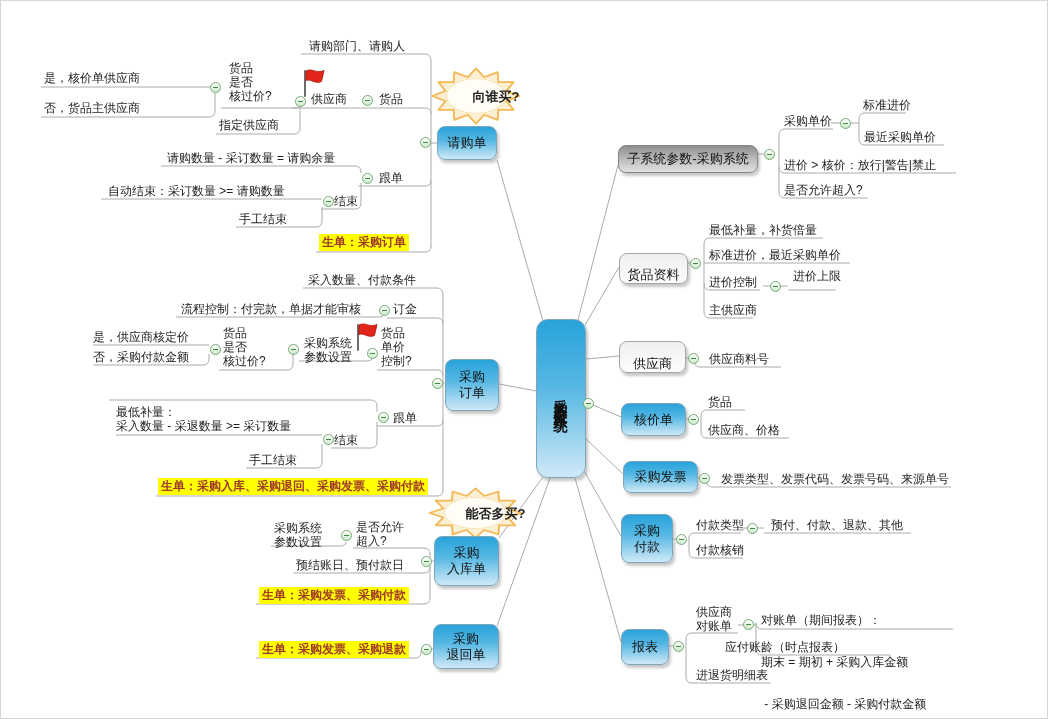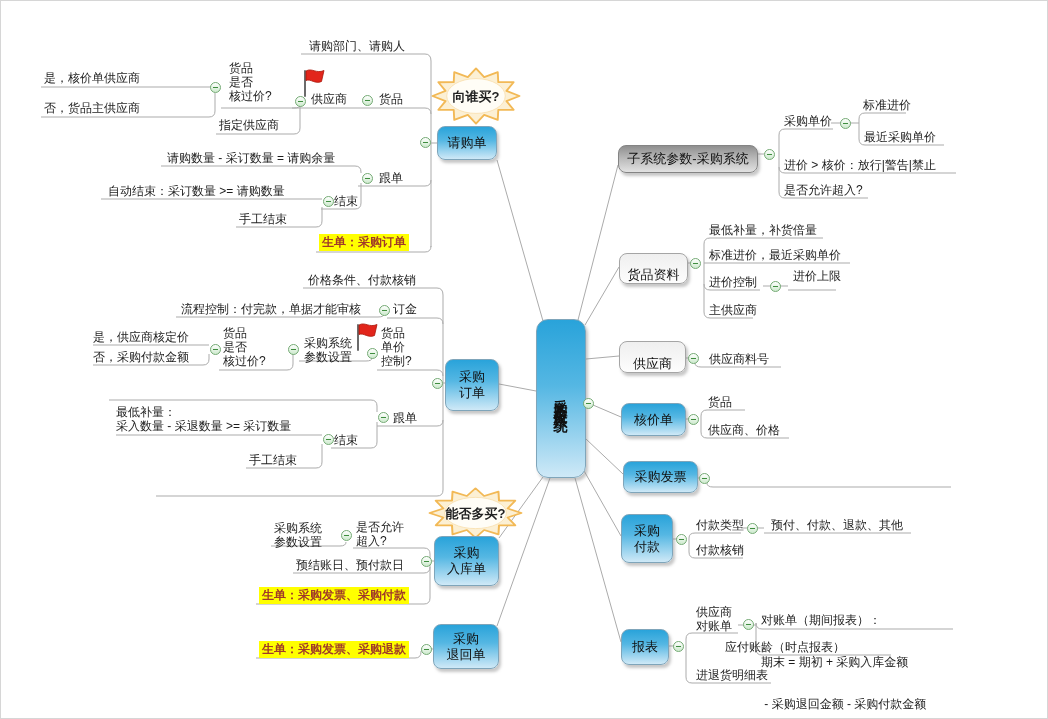--- a/index.html
+++ b/index.html
@@ -25,21 +25,21 @@
   .blue  { background:linear-gradient(180deg,#29a3da 0%,#55b7e3 42%,#cfe9f7 100%); border:1px solid #7fa5ba; }
   .gray  { background:linear-gradient(180deg,#8f8f8f 0%,#b7b7b7 45%,#e2e2e2 100%); border:1px solid #848484; }
   .white { background:linear-gradient(180deg,#efefef 0%,#fdfdfd 100%); border:1px solid #a5a5a5;justify-content:flex-end; }
   .center-node { writing-mode:vertical-lr; text-orientation:upright; font-size:14px; font-weight:bold;
                  letter-spacing:3px; border-radius:12px; }
 
   .minus { position:absolute; z-index:4; width:11px; height:11px; border-radius:50%;
            background:linear-gradient(180deg,#ffffff,#cdeacd); border:1px solid #74aa74; box-sizing:border-box; }
   .minus::after { content:""; position:absolute; left:2px; right:2px; top:4px; height:1px; background:#3f8d3f; }
 
-  .burst { position:absolute; z-index:1; }
+  .burst { position:absolute; z-index:1;padding-left:40px; }
   .burst svg { position:absolute; left:0; top:0; }
   .btxt { position:absolute; left:0; top:0; right:0; bottom:0; z-index:1;
           display:flex; flex-direction:column; align-items:center; justify-content:center;
           font-size:13px; font-weight:bold; line-height:15px; color:#222; text-align:center; }
 
   .flag { position:absolute; z-index:4; }
 </style>
 </head>
 <body>
 
@@ -211,21 +211,21 @@
   <span class="minus" style="left:322px;top:195px"></span>
   <div class="lbl" style="left:107px;top:183px">自动结束：采订数量 &gt;= 请购数量</div>
   <div class="lbl" style="left:238px;top:211px">手工结束</div>
   <div class="hl" style="left:318px;top:233px">生单：采购订单</div>
 
   <div class="node blue" style="left:444px;top:358px;width:54px;height:52px">
     <span>采购</span>
       <span>订单</span>
   </div>
   <span class="minus" style="left:431px;top:377px"></span>
-  <div class="lbl" style="left:307px;top:272px">价格条件、付款核销</div>
+  <div class="lbl" style="left:307px;top:272px">采入数量、付款条件</div>
   <div class="lbl" style="left:180px;top:301px">流程控制：付完款，单据才能审核</div>
   <div class="lbl" style="left:392px;top:301px">订金</div>
   <span class="minus" style="left:378px;top:304px"></span>
   <div class="lbl" style="left:92px;top:329px">是，供应商核定价</div>
   <div class="lbl" style="left:92px;top:349px">否，采购付款金额</div>
   <span class="minus" style="left:209px;top:343px"></span>
   <div class="lbl" style="left:222px;top:325px">
     <span>货品</span>
     <span>是否</span>
     <span>核过价?</span>
@@ -248,20 +248,21 @@
   </div>
   <div class="lbl" style="left:392px;top:410px">跟单</div>
   <span class="minus" style="left:377px;top:411px"></span>
   <div class="lbl" style="left:115px;top:404px">
     <span>最低补量：</span>
     <span>采入数量 - 采退数量 &gt;= 采订数量</span>
   </div>
   <div class="lbl" style="left:333px;top:432px">结束</div>
   <span class="minus" style="left:322px;top:433px"></span>
   <div class="lbl" style="left:248px;top:452px">手工结束</div>
+  <div class="hl" style="left:157px;top:477px">生单：采购入库、采购退回、采购发票、采购付款</div>
 
   <div class="node blue" style="left:433px;top:535px;width:65px;height:50px">
     <span>采购</span>
       <span>入库单</span>
   </div>
   <span class="minus" style="left:420px;top:555px"></span>
   <div class="lbl" style="left:273px;top:520px">
     <span>采购系统</span>
     <span>参数设置</span>
   </div>
@@ -312,20 +313,21 @@
     <span>核价单</span>
   </div>
   <span class="minus" style="left:687px;top:413px"></span>
   <div class="lbl" style="left:707px;top:394px">货品</div>
   <div class="lbl" style="left:707px;top:422px">供应商、价格</div>
 
   <div class="node blue" style="left:622px;top:460px;width:75px;height:32px">
     <span>采购发票</span>
   </div>
   <span class="minus" style="left:698px;top:472px"></span>
+  <div class="lbl" style="left:720px;top:471px">发票类型、发票代码、发票号码、来源单号</div>
 
   <div class="node blue" style="left:620px;top:513px;width:52px;height:49px">
     <span>采购</span>
       <span>付款</span>
   </div>
   <span class="minus" style="left:675px;top:533px"></span>
   <div class="lbl" style="left:695px;top:517px">付款类型</div>
   <span class="minus" style="left:746px;top:522px"></span>
   <div class="lbl" style="left:770px;top:517px">预付、付款、退款、其他</div>
   <div class="lbl" style="left:695px;top:542px">付款核销</div>

